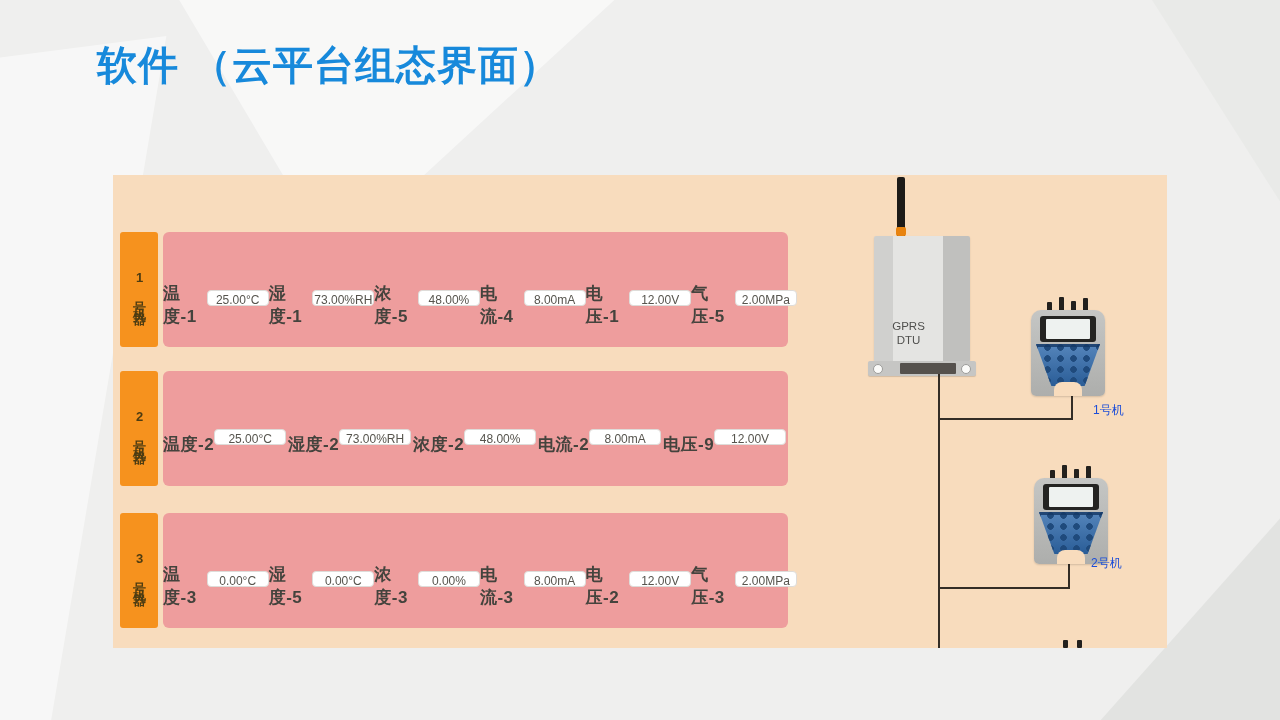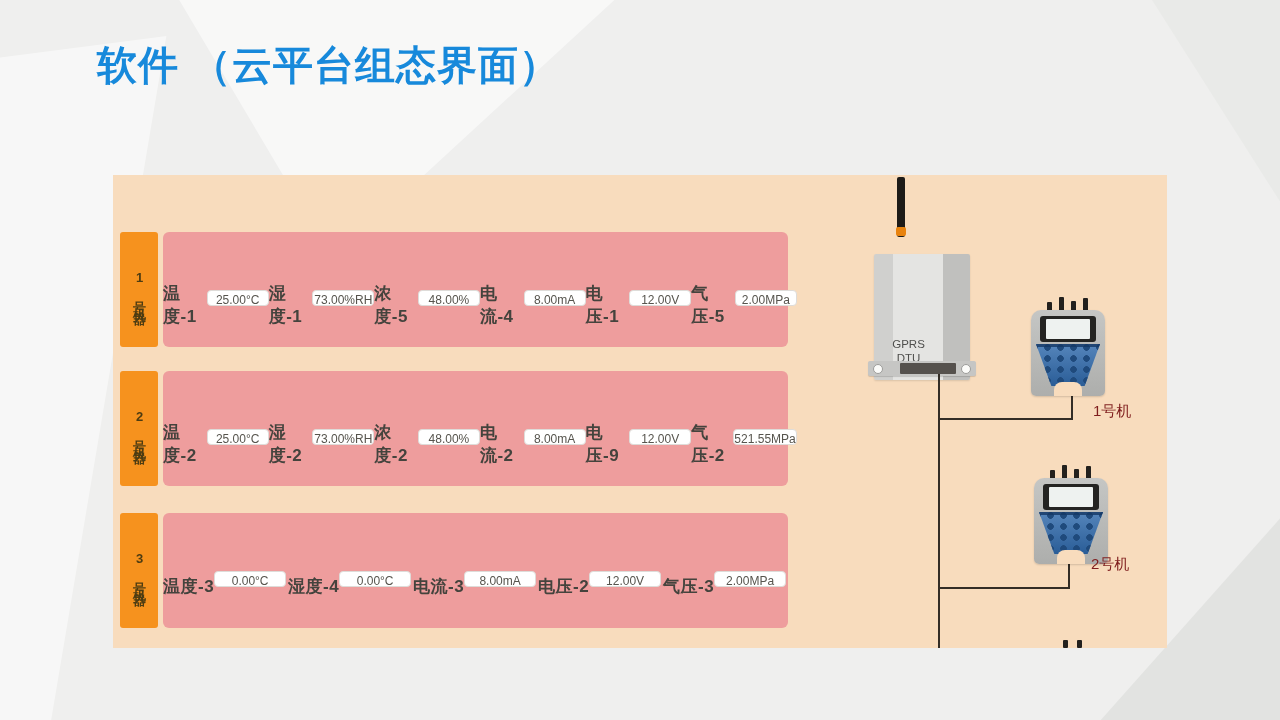--- a/index.html
+++ b/index.html
@@ -59,21 +59,21 @@
 
   
   .wire { position:absolute; background:#332d26; z-index:2; }
 
   
   .dtu-antenna { position:absolute; left:784px; top:2px; width:8px; height:60px; background:#1d1b18; border-radius:2px; z-index:1; }
   .dtu-antenna-ring { position:absolute; left:783px; top:52px; width:10px; height:9px; background:#e8830f; border-radius:2px; z-index:1; }
   .dtu-body {
     position:absolute; left:761px; top:61px; width:96px; height:126px; z-index:1;
     background:linear-gradient(90deg,#d0d0ce 0%,#d0d0ce 20%,#e4e4e2 20%,#e4e4e2 72%,#c0c0be 72%,#c0c0be 100%);
-    border-radius:2px; box-shadow:0 1px 2px rgba(0,0,0,0.12);margin-top:18px;
+    border-radius:2px; box-shadow:0 1px 2px rgba(0,0,0,0.12);
   }
   .dtu-text {
     position:absolute; left:0; bottom:14px; width:72%;
     text-align:center; font-size:11.5px; color:#4f4f4d; line-height:1.2; white-space:pre-line;
   }
   .dtu-bracket {
     position:absolute; left:755px; top:186px; width:108px; height:15px; z-index:1;
     background:#c6c6c4; border-radius:2px; box-shadow:0 1px 1px rgba(0,0,0,0.15);
   }
   .dtu-screw { position:absolute; top:2.5px; width:10px; height:10px; background:#fbfbf9; border:1px solid #9c9c9a; border-radius:50%; }
@@ -100,21 +100,21 @@
     clip-path:polygon(0 0,100% 0,76% 100%,24% 100%);
     background-image:
       radial-gradient(circle, #1f4a7c 3px, rgba(0,0,0,0) 3.6px),
       linear-gradient(180deg,#5585bb,#2a5d97);
     background-size:13px 11px, 100% 100%;
     background-position:5px 9px, 0 0;
     box-shadow:inset 0 3px 0 rgba(20,55,100,0.8);
   }
   .device .notch { position:absolute; left:23px; top:86px; width:28px; height:14px; background:#f8dcbd; border-radius:8px 8px 0 0; }
 
-  .device-label { position:absolute; font-size:15px; color:#7f1d1d; z-index:3; }
+  .device-label { position:absolute; font-size:12px; color:#1d4ed8; z-index:3; }
 
   .partial-pin { position:absolute; width:5px; height:8px; background:#23211e; border-radius:1px; z-index:3; }
 </style>
 </head>
 <body>
 
 <div class="slide">
 
   <div class="bg-shape s1"></div>
   <div class="bg-shape s2"></div>
@@ -171,37 +171,37 @@
           <div class="sensor-value">48.00%</div>
         </div>
         <div class="sensor-cell">
           <div class="sensor-label">电流-2</div>
           <div class="sensor-value">8.00mA</div>
         </div>
         <div class="sensor-cell">
           <div class="sensor-label">电压-9</div>
           <div class="sensor-value">12.00V</div>
         </div>
-        <div class="sensor-cell">
-          <div class="sensor-label">气压-2</div>
-          <div class="sensor-value">521.55MPa</div>
-        </div>
       </div>
     </div>
 
     <div class="machine-row r3">
       <div class="machine-tab">3号机器</div>
       <div class="sensor-panel">
         <div class="sensor-cell">
           <div class="sensor-label">温度-3</div>
           <div class="sensor-value">0.00°C</div>
         </div>
         <div class="sensor-cell">
-          <div class="sensor-label">湿度-4</div>
+          <div class="sensor-label">湿度-5</div>
           <div class="sensor-value">0.00°C</div>
+        </div>
+        <div class="sensor-cell">
+          <div class="sensor-label">浓度-3</div>
+          <div class="sensor-value">0.00%</div>
         </div>
         <div class="sensor-cell">
           <div class="sensor-label">电流-3</div>
           <div class="sensor-value">8.00mA</div>
         </div>
         <div class="sensor-cell">
           <div class="sensor-label">电压-2</div>
           <div class="sensor-value">12.00V</div>
         </div>
         <div class="sensor-cell">

